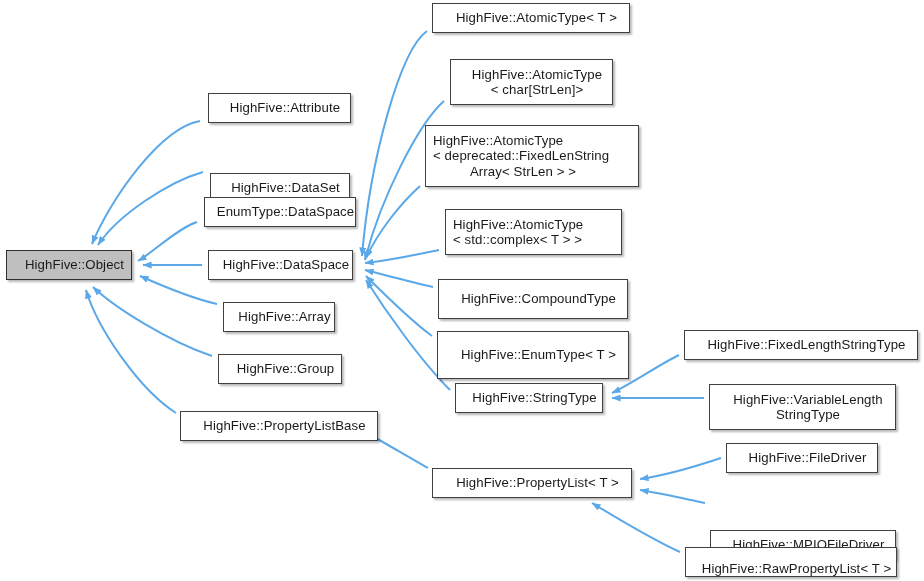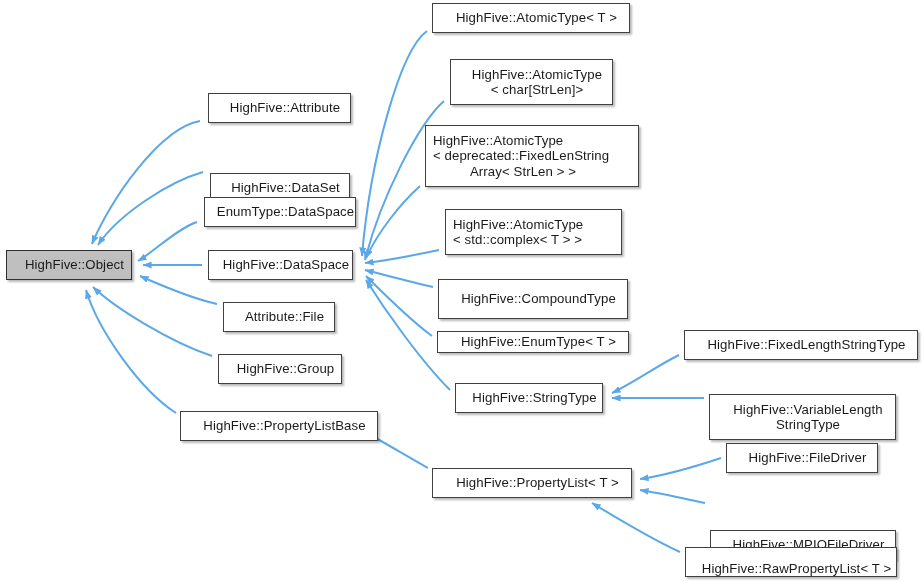--- a/index.html
+++ b/index.html
@@ -88,35 +88,35 @@
         <path d="M 705,503 C 690,500 665,494 640,490" fill="none" stroke="#5AA8E8" stroke-width="2" marker-end="url(#arrowhead)"></path>
         <path d="M 680,552 C 660,543 620,520 592,503" fill="none" stroke="#5AA8E8" stroke-width="2" marker-end="url(#arrowhead)"></path>
       </g>
   </svg>
   <div id="node-layer">
       <div class="node root" style="left: 6px; top: 250px; width: 126px; height: 30px;"><span class="label">HighFive::Object</span></div>
       <div class="node" style="left: 208px; top: 93px; width: 143px; height: 30px;"><span class="label">HighFive::Attribute</span></div>
       <div class="node" style="left: 210px; top: 145px; width: 140px; height: 30px; margin-top: 28px;"><span class="label">HighFive::DataSet</span></div>
       <div class="node" style="left: 204px; top: 197px; width: 152px; height: 30px;"><span class="label">EnumType::DataSpace</span></div>
       <div class="node" style="left: 208px; top: 250px; width: 145px; height: 30px;"><span class="label">HighFive::DataSpace</span></div>
-      <div class="node" style="left: 223px; top: 302px; width: 112px; height: 30px;"><span class="label">Attribute::File</span></div>
+      <div class="node" style="left: 223px; top: 302px; width: 112px; height: 30px;"><span class="label">HighFive::Array</span></div>
       <div class="node" style="left: 218px; top: 354px; width: 124px; height: 30px;"><span class="label">HighFive::Group</span></div>
       <div class="node" style="left: 180px; top: 411px; width: 198px; height: 30px;"><span class="label">HighFive::PropertyListBase</span></div>
       <div class="node" style="left: 432px; top: 3px; width: 198px; height: 30px;"><span class="label">HighFive::AtomicType&lt; T &gt;</span></div>
       <div class="node" style="left: 450px; top: 59px; width: 163px; height: 46px;"><span class="label">HighFive::AtomicType
 &lt; char[StrLen]&gt;</span></div>
       <div class="node left-align" style="left: 425px; top: 125px; width: 214px; height: 62px;"><span class="label">HighFive::AtomicType
 &lt; deprecated::FixedLenString
           Array&lt; StrLen &gt; &gt;</span></div>
       <div class="node left-align" style="left: 445px; top: 209px; width: 177px; height: 46px;"><span class="label">HighFive::AtomicType
 &lt; std::complex&lt; T &gt; &gt;</span></div>
       <div class="node" style="left: 438px; top: 279px; width: 190px; height: 40px;"><span class="label">HighFive::CompoundType</span></div>
-      <div class="node" style="left: 437px; top: 331px; width: 192px; height: 22px;"><span class="label">HighFive::EnumType&lt; T &gt;</span></div>
+      <div class="node" style="left: 437px; top: 331px; width: 192px; height: 48px;"><span class="label">HighFive::EnumType&lt; T &gt;</span></div>
       <div class="node" style="left: 455px; top: 383px; width: 148px; height: 30px;"><span class="label">HighFive::StringType</span></div>
       <div class="node" style="left: 432px; top: 468px; width: 200px; height: 30px;"><span class="label">HighFive::PropertyList&lt; T &gt;</span></div>
       <div class="node" style="left: 684px; top: 330px; width: 234px; height: 30px;"><span class="label">HighFive::FixedLengthStringType</span></div>
-      <div class="node" style="left: 709px; top: 394px; width: 187px; height: 46px;"><span class="label">HighFive::VariableLength
+      <div class="node" style="left: 709px; top: 384px; width: 187px; height: 46px;"><span class="label">HighFive::VariableLength
 StringType</span></div>
       <div class="node" style="left: 726px; top: 443px; width: 152px; height: 30px;"><span class="label">HighFive::FileDriver</span></div>
       <div class="node" style="left: 710px; top: 494px; width: 186px; height: 30px; margin-top: 36px;"><span class="label">HighFive::MPIOFileDriver</span></div>
       <div class="node" style="left: 685px; top: 547px; width: 212px; height: 30px; align-items: flex-end;"><span class="label">HighFive::RawPropertyList&lt; T &gt;</span></div>
     </div>
 </div>
 
 </body></html>

